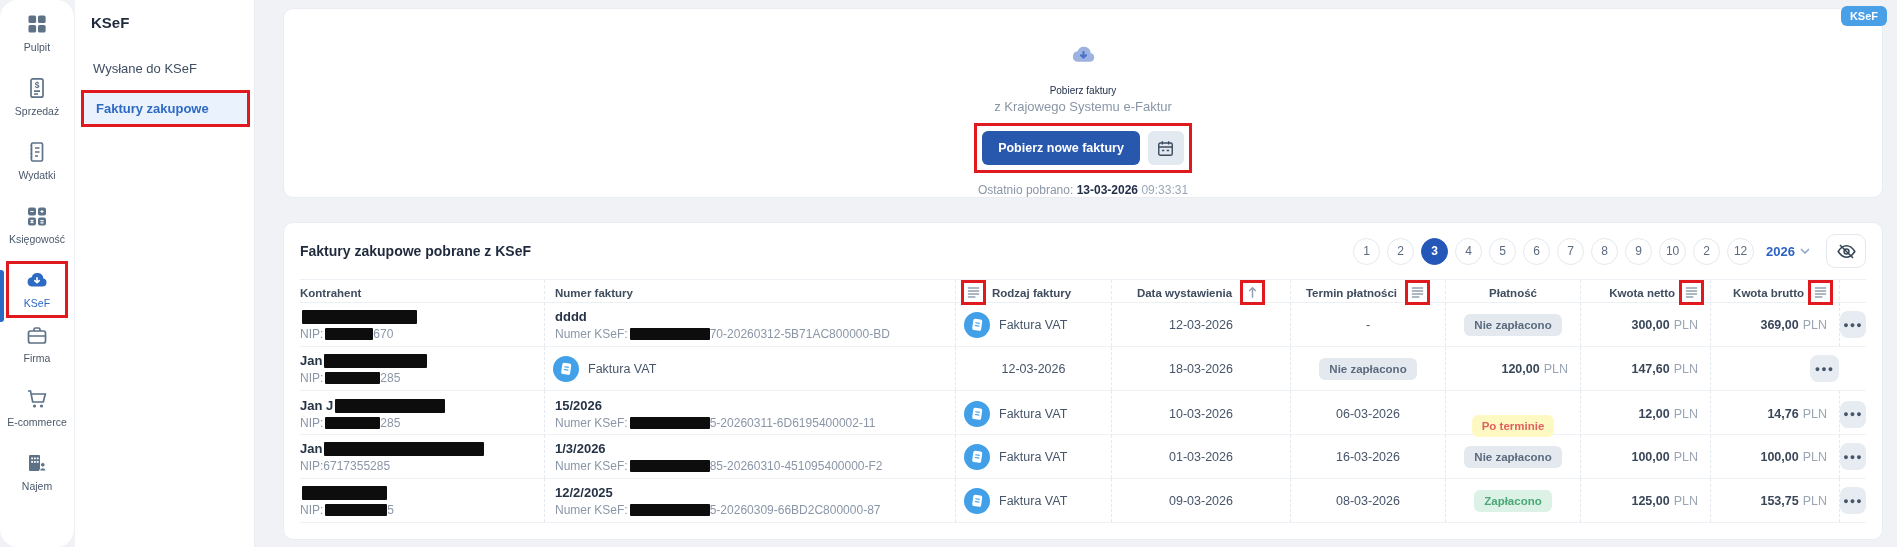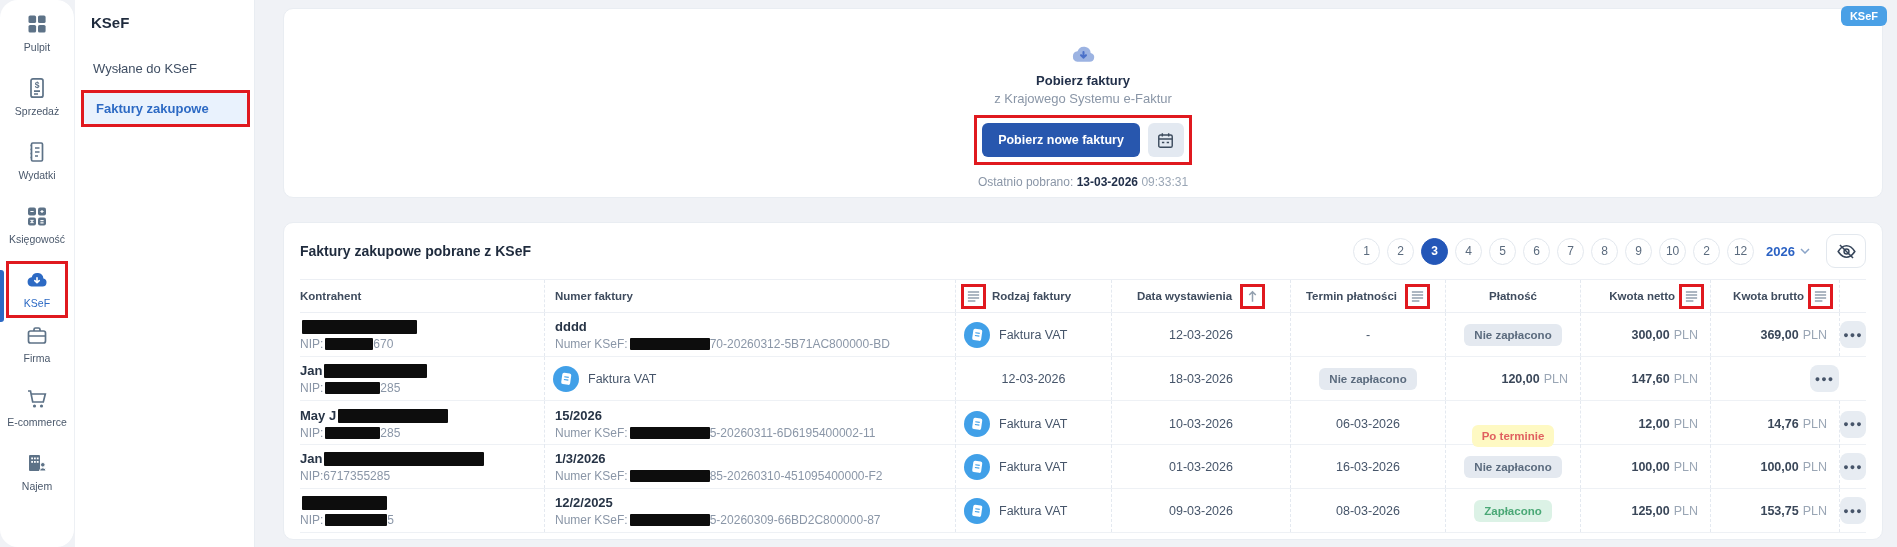--- a/index.html
+++ b/index.html
@@ -22,21 +22,21 @@
   .red-wrap { border:3px solid #e0191f; margin:0 4px 0 6px; }
   .red-wrap .sub-item { margin:0; background:#e9f2fd; color:#2d6ac4; font-weight:700; border-radius:4px; }
 
   
   .main { flex:1; position:relative; padding:8px 14px 0 28px; }
   .card { background:#fff; border:1px solid #e9edf2; border-radius:10px; width:1600px; }
   .ksef-badge { position:absolute; top:6px; right:10px; background:#4aa0e6; color:#fff; font-size:11px; font-weight:700;
                 padding:4px 9px; border-radius:6px; z-index:2; }
 
   .card-download { height:190px; display:flex; flex-direction:column; align-items:center; padding-top:32px; }
-  .dl-title { font-size:13px; font-weight:700; color:#22304a; margin-top:5px; }
+  .dl-title { font-size:10px; font-weight:400; color:#22304a; margin-top:17px; }
   .dl-sub   { font-size:13px; color:#8a96a7; margin-top:3px; }
   .btn-red-wrap { display:inline-flex; border:3px solid #e0191f; padding:5px; margin-top:9px; }
   .btn-row { display:flex; gap:8px; }
   .btn-primary { background:#2857ae; color:#fff; border:none; border-radius:6px; font-size:12.5px; font-weight:700;
                  padding:0 16px; height:34px; font-family:inherit; cursor:pointer; }
   .btn-cal { width:36px; height:34px; background:#e3e9f1; border:none; border-radius:6px; display:flex; align-items:center;
              justify-content:center; cursor:pointer; }
   .dl-last { font-size:12px; color:#8a96a7; margin-top:10px; }
   .dl-last b { color:#22304a; font-weight:700; }
   .dl-last .time { color:#9aa6b5; }
@@ -52,21 +52,21 @@
   .page.active { background:#2457b8; border-color:#2457b8; color:#fff; font-weight:700; }
   .year-select { margin-left:12px; background:none; border:none; color:#2b62c4; font-size:13px; font-weight:600;
                  font-family:inherit; display:flex; align-items:center; gap:5px; cursor:pointer; }
   .eye-btn { margin-left:16px; width:40px; height:34px; border:1px solid #e3e8ee; background:#fff; border-radius:9px;
              display:flex; align-items:center; justify-content:center; cursor:pointer; }
 
   .tablewrap { padding:0 16px; }
   .gridrow { display:grid; grid-template-columns:244px 411px 156px 179px 155px 135px 130px 129px 1fr; }
   .gridrow > * { display:flex; align-items:center; min-width:0; }
   .gridrow > *:not(:first-child) { border-left:1px dashed #e4e9f0; }
-  .thead { height:34px; border-top:1px solid #eceff4; border-bottom:1px solid #eceff4;
+  .thead { height:24px; border-top:1px solid #eceff4; border-bottom:1px solid #eceff4;
            font-size:11.5px; font-weight:600; color:#3f4c5e; }
   .trow { height:44px; border-bottom:1px solid #eef1f5; }
 
   .c-type { padding-left:8px; gap:9px; }
   .c-issue, .c-due, .c-payment { justify-content:center; }
   .c-net, .c-gross { justify-content:flex-end; padding-right:12px; }
   .c-actions { justify-content:flex-end; }
   .h-right { justify-content:flex-end; padding-right:6px; gap:4px; }
   .h-center { justify-content:center; gap:8px; }
   .red-ico { border:3px solid #e0191f; display:inline-flex; align-items:center; justify-content:center; padding:2px; }
@@ -356,21 +356,21 @@
       <span class="amount">147,60</span>
               <span class="cur">PLN</span>
     </div>
     <div class="c-actions">
       <button class="dots-btn">●●●</button>
     </div>
   </div>
 
   <div class="gridrow trow">
     <div class="twocol">
-      <div class="name-line"><span>May J</span><span class="redact" style="width: 110px;"></span></div>
+      <div class="name-line"><span>Jan J</span><span class="redact" style="width: 110px;"></span></div>
       <div class="sub-line"><span>NIP:</span><span class="redact" style="width: 55px;"></span><span>285</span></div>
     </div>
     <div class="twocol" style="padding-left:10px;">
       <div class="name-line">15/2026</div>
       <div class="sub-line"><span>Numer KSeF:</span><span class="redact" style="width: 80px;"></span><span>5-20260311-6D6195400002-11</span></div>
     </div>
     <div class="c-type">
       <svg width="26" height="26" viewBox="0 0 26 26">
         <circle cx="13" cy="13" r="13" fill="#41a0e8"></circle>
         <g transform="rotate(8 13 13)">

